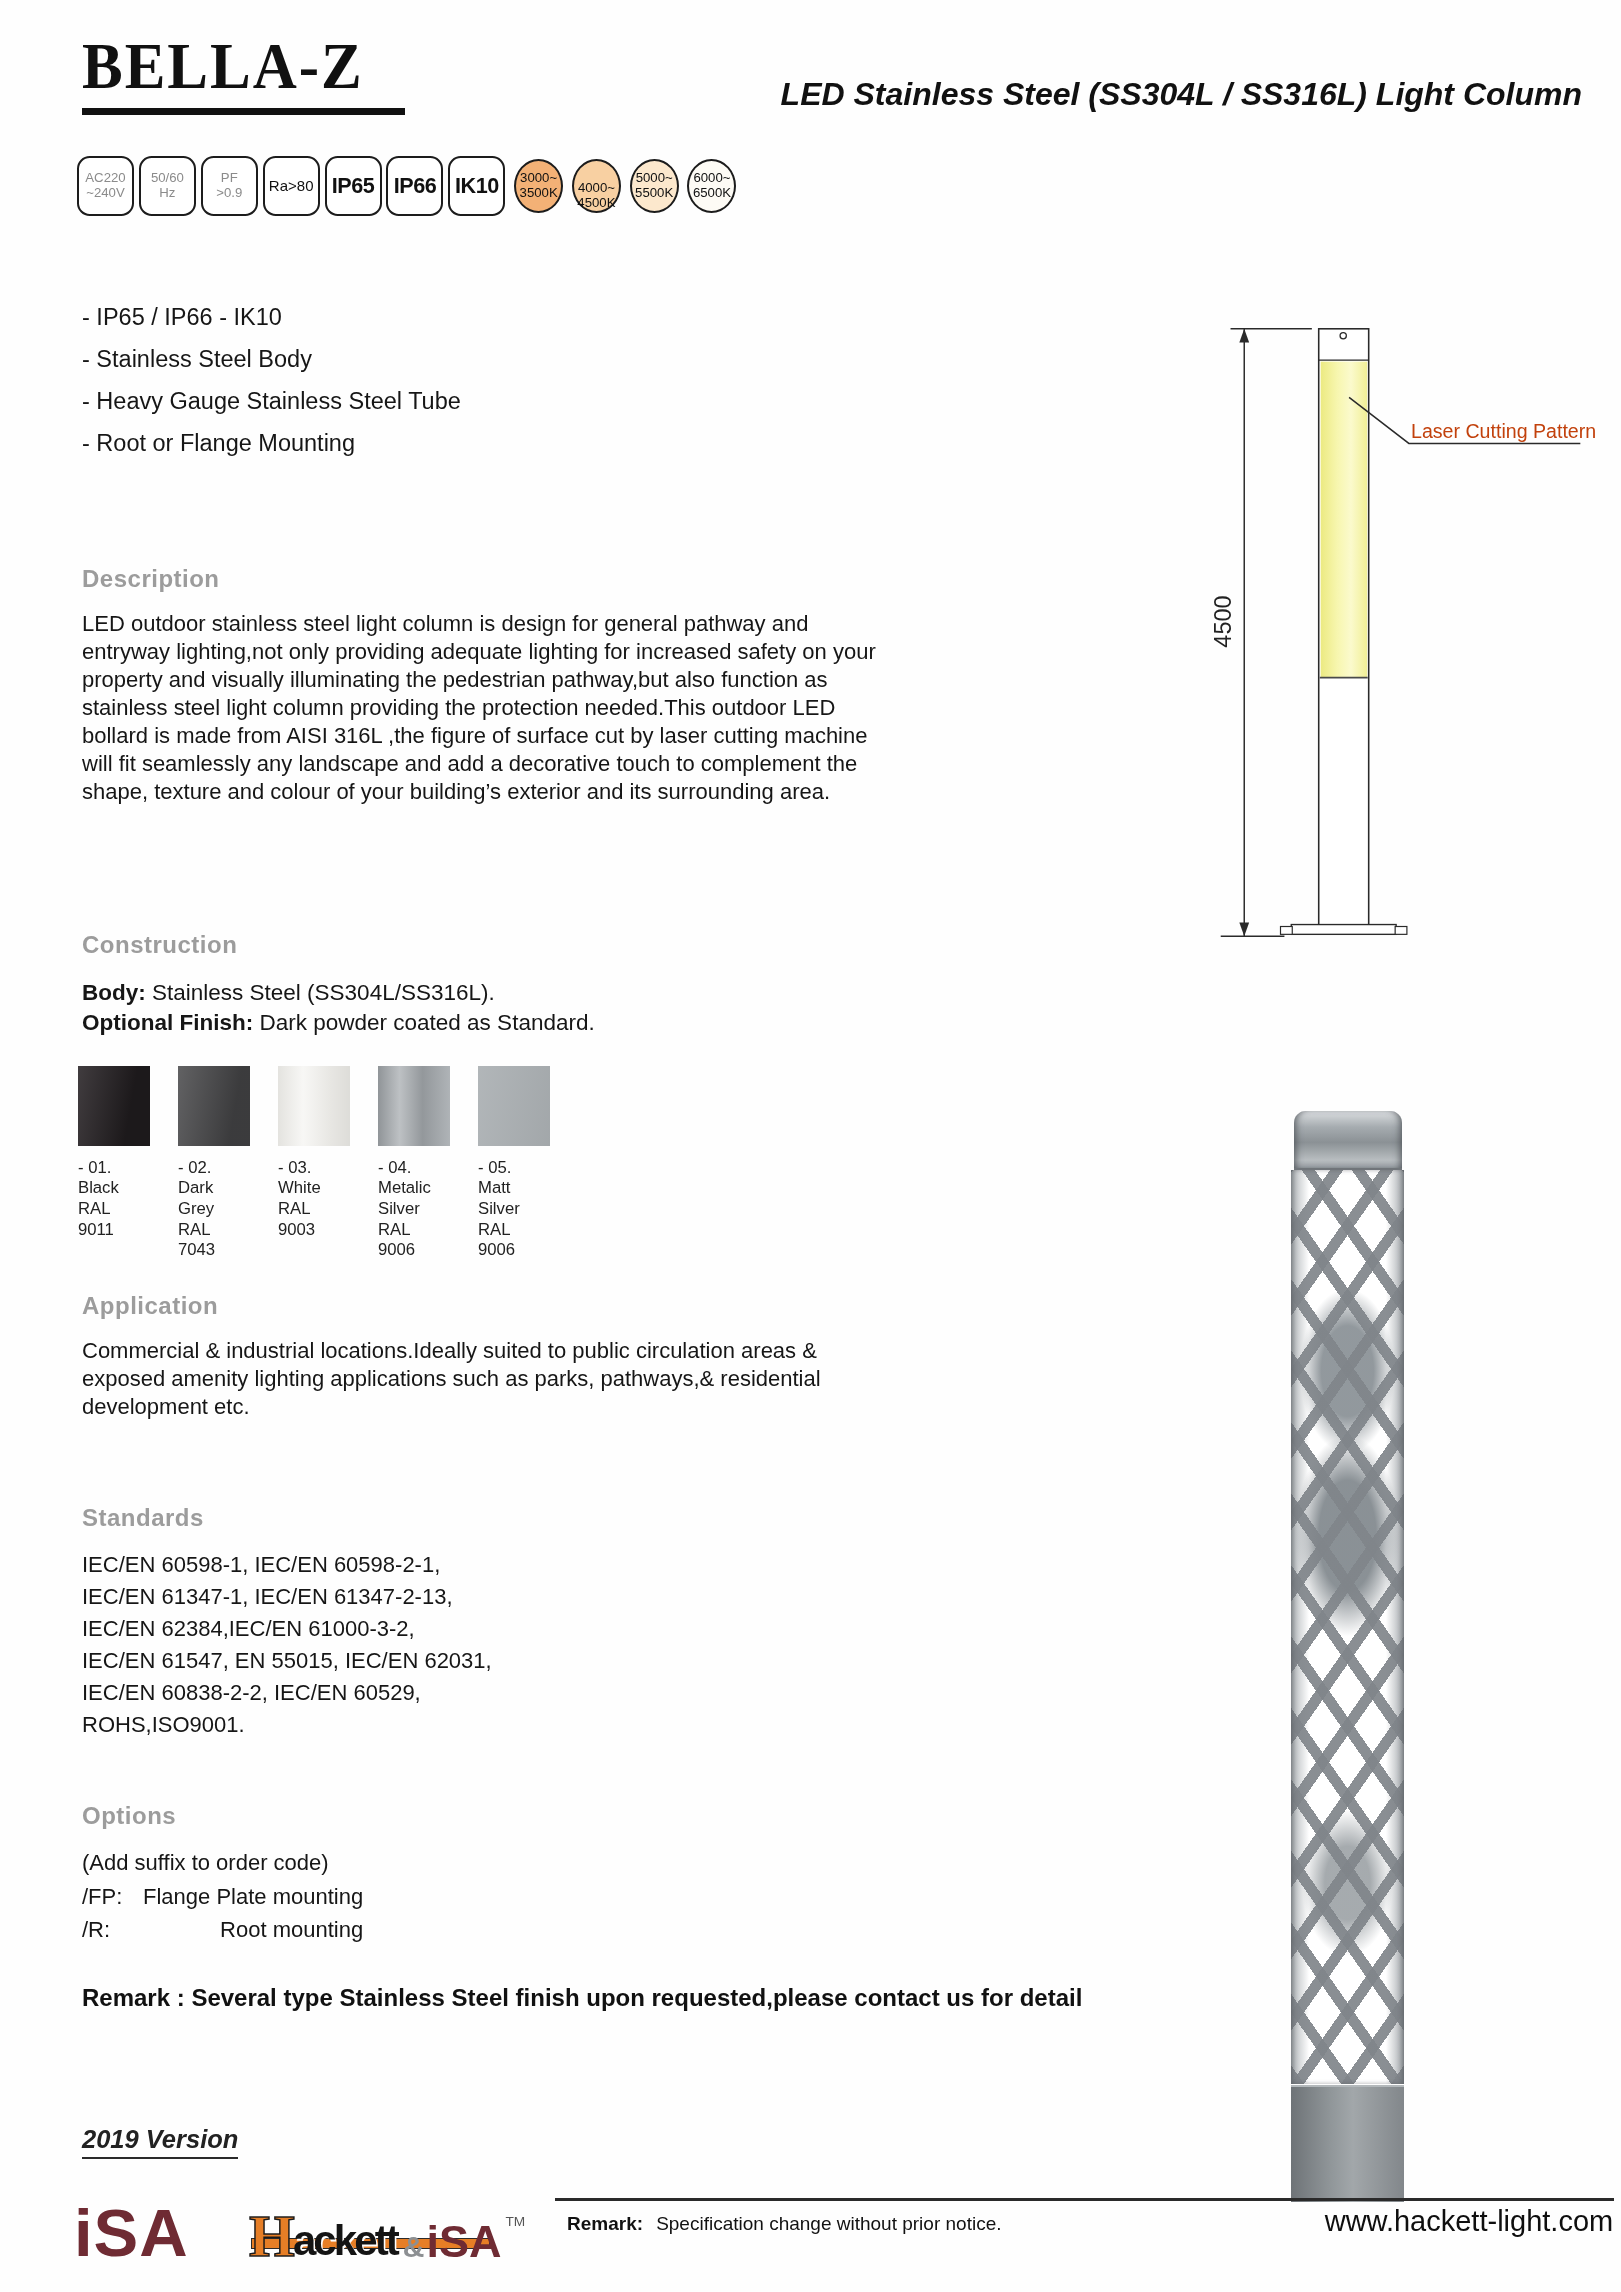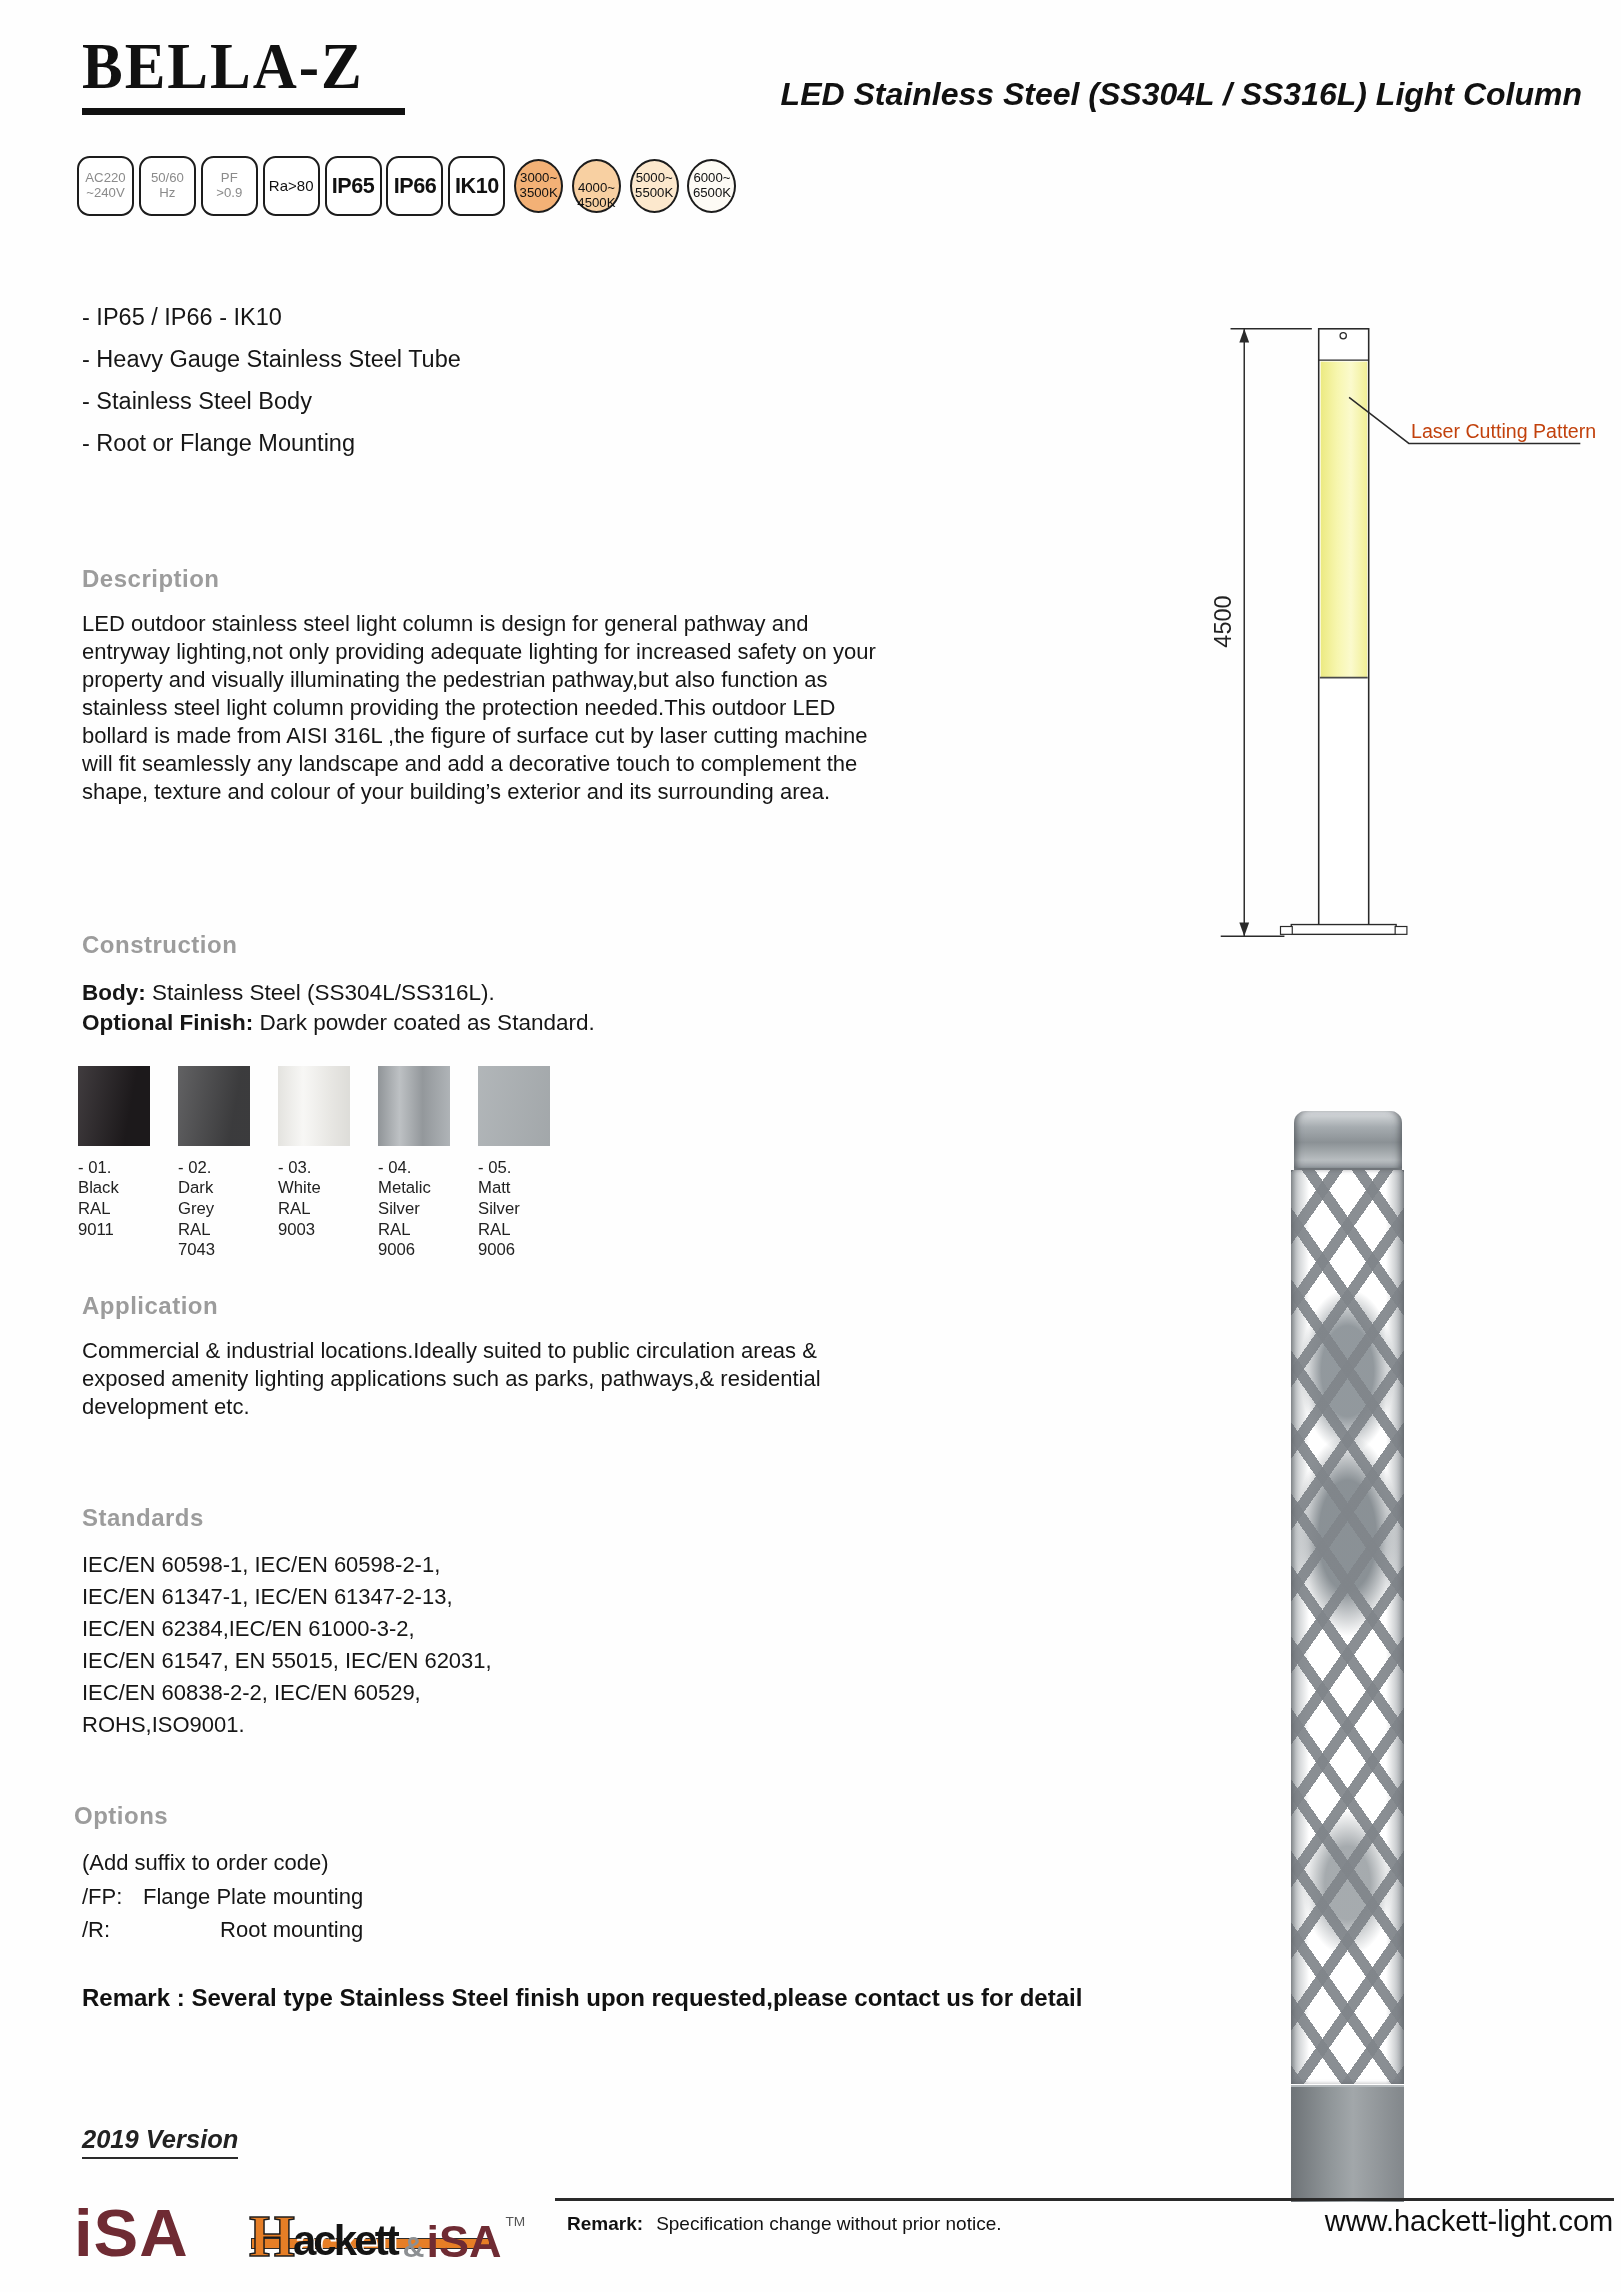--- a/index.html
+++ b/index.html
@@ -142,22 +142,22 @@
       <span>5500K</span>
     </div>
     <div class="badge cct" style="background-color: rgb(253, 251, 245);">
       <span>6000~</span>
       <span>6500K</span>
     </div>
   </div>
 
   <div class="abs features">
     <div>- IP65 / IP66 - IK10</div>
+    <div>- Stainless Steel Body</div>
     <div>- Heavy Gauge Stainless Steel Tube</div>
-    <div>- Stainless Steel Body</div>
     <div>- Root or Flange Mounting</div>
   </div>
 
   <svg class="abs" style="left:1206px;top:319px;" width="392" height="632" viewBox="0 0 400 645">
     <defs>
       <linearGradient id="yg" x1="0" y1="0" x2="1" y2="0">
         <stop offset="0" stop-color="#ecea82"></stop>
         <stop offset="0.35" stop-color="#f7f6ae"></stop>
         <stop offset="0.65" stop-color="#fbfacd"></stop>
         <stop offset="1" stop-color="#f1ef96"></stop>
@@ -250,21 +250,21 @@
   <div class="abs sec-head" style="left:82px;top:1504px;">Standards</div>
   <div class="abs std-lines" style="left:82px;top:1549px;">
     <div>IEC/EN 60598-1, IEC/EN 60598-2-1,</div>
     <div>IEC/EN 61347-1, IEC/EN 61347-2-13,</div>
     <div>IEC/EN 62384,IEC/EN 61000-3-2,</div>
     <div>IEC/EN 61547, EN 55015, IEC/EN 62031,</div>
     <div>IEC/EN 60838-2-2, IEC/EN 60529,</div>
     <div>ROHS,ISO9001.</div>
   </div>
 
-  <div class="abs sec-head" style="left:74px;top:1802px;text-align:center;">Options</div>
+  <div class="abs sec-head" style="left:82px;top:1802px;text-align:center;">Options</div>
   <div class="abs opt-note" style="left:82px;top:1847px;">(Add suffix to order code)</div>
   <div class="abs" style="left:82px;top:1880px;">
     <div class="opt-item">
       <span class="opt-code">/FP:</span>
       <span>Flange Plate mounting</span>
     </div>
     <div class="opt-item">
       <span class="opt-code">/R:</span>
       <span>Root mounting</span>
     </div>

